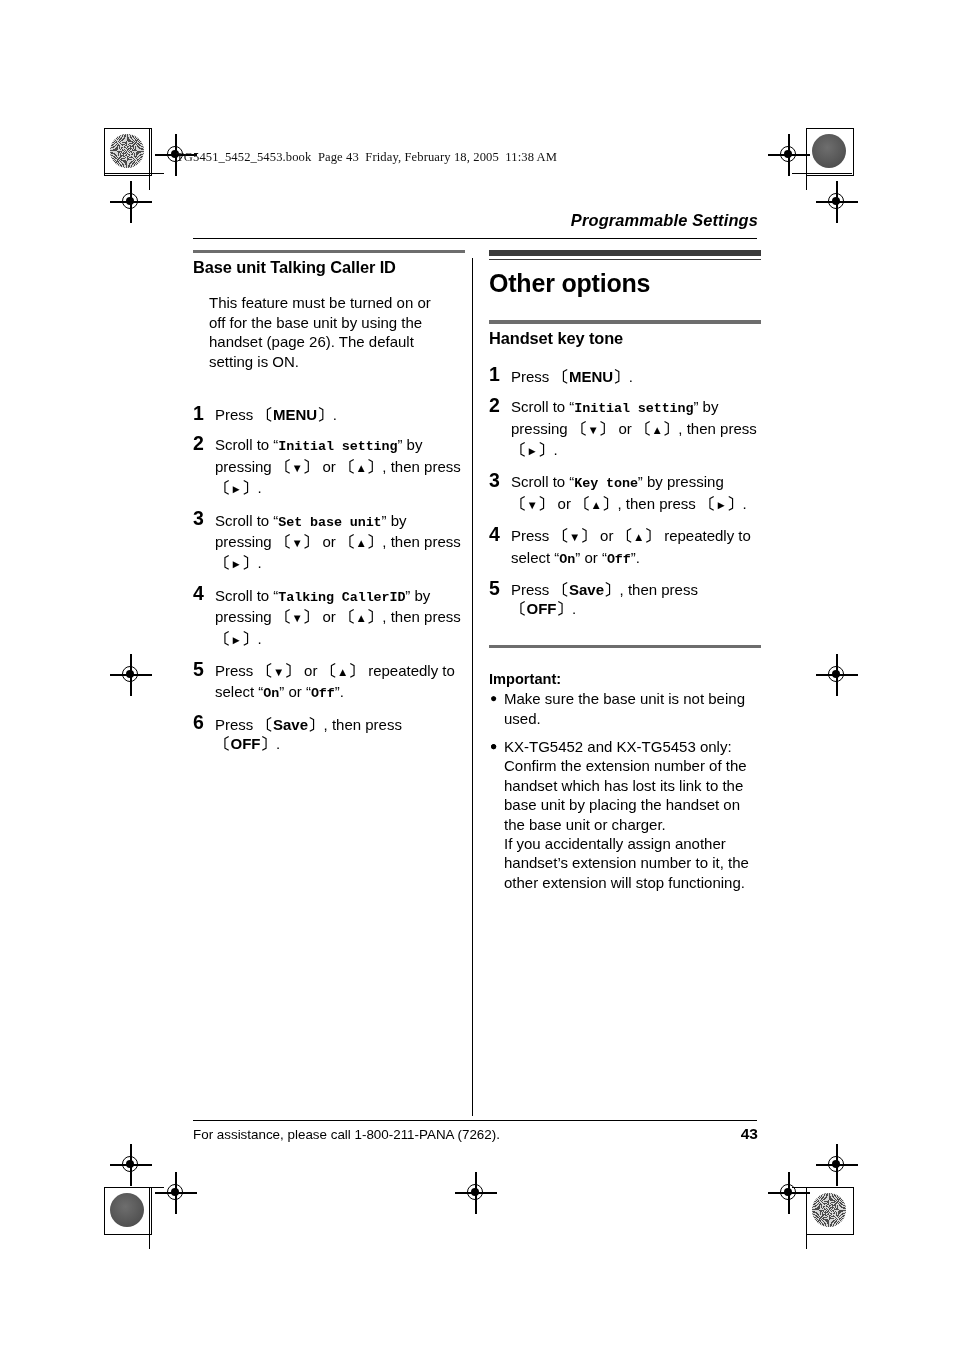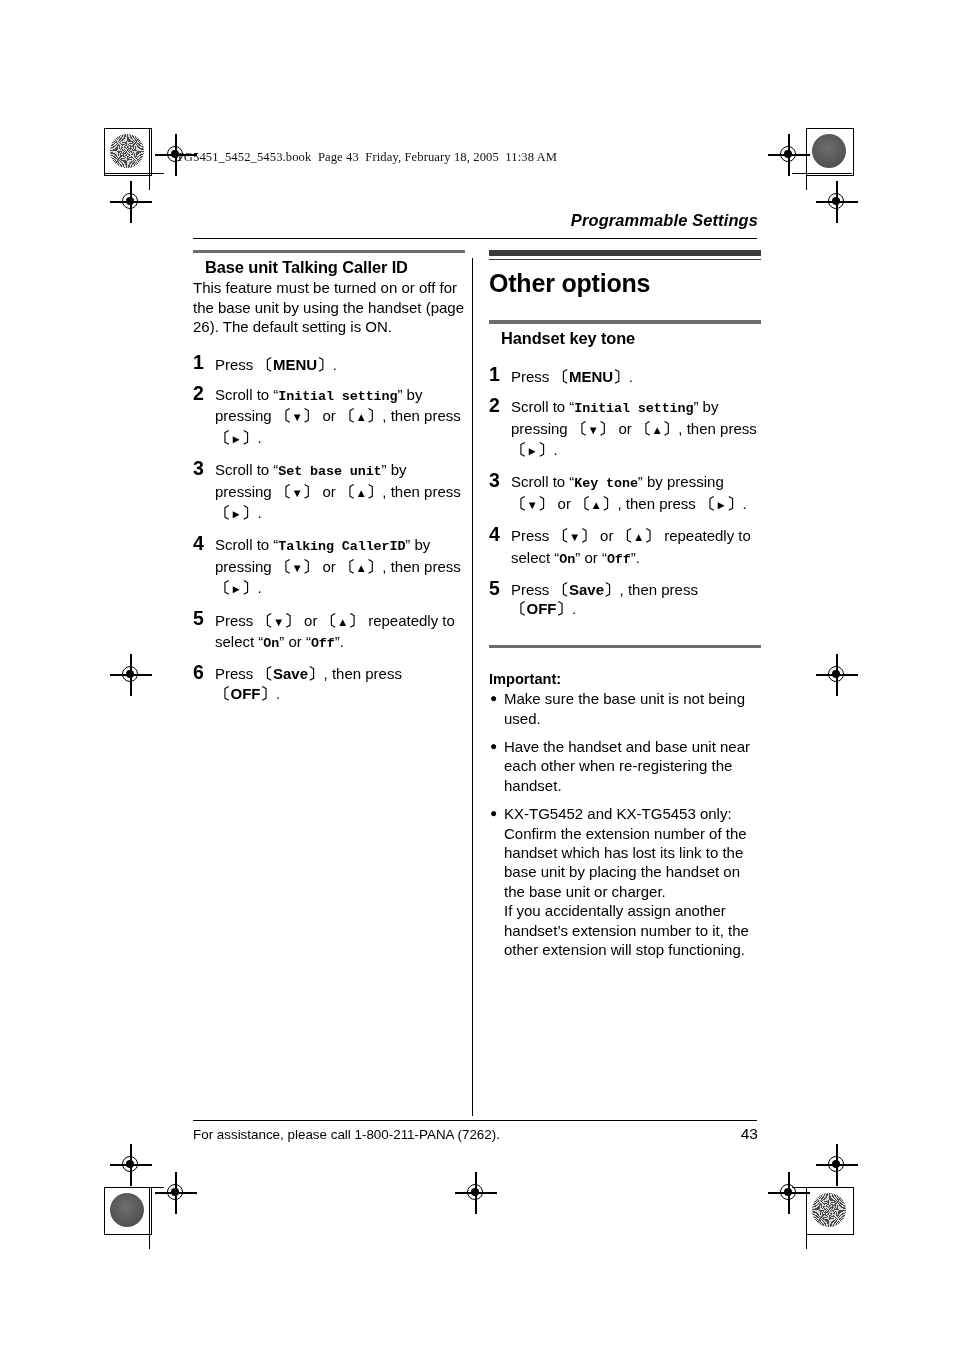--- a/index.html
+++ b/index.html
@@ -143,21 +143,21 @@
     left: 193px;
     top: 1127px;
     width: 564px;
     font-size: 13.4px;
   }
   .page-num {
     position: absolute;
     right: 196px;
     top: 1125px;
     font-size: 15.5px;
-    font-weight: normal;
+    font-weight: bold;
     margin-left: 47px;
   }
 
   
   .rule-gray {
     width: 100%;
     height: 3.4px;
     background: #6d6d6d;
     margin: 0 0 5px 0;
   }
@@ -176,27 +176,27 @@
 
   h2.section-title {
     font-size: 25px;
     font-weight: bold;
     margin: 9px 0 0 0;
     letter-spacing: -0.2px;
   }
   h3.sub-title {
     font-size: 16.4px;
     font-weight: bold;
-    margin: 0 0 1px 12px;
+    margin: 0 0 1px 0;
     letter-spacing: -0.1px;
   }
   p.para {
     font-size: 15px;
     line-height: 19.4px;
-    margin: 0;
+    margin: 16px;
   }
   .spacer-18 { height: 18px; }
   .spacer-22 { height: 22px; }
   .spacer-26 { height: 26px; }
 
   ol.steps {
     list-style: none;
     margin: 0;
     padding: 0;
   }
@@ -396,21 +396,21 @@
 
     <div class="spacer-26"></div>
 
     <div class="rule-gray"></div>
 
     <div class="spacer-18"></div>
 
     <div class="important-label">Important:</div>
     <ul class="bullets" id="re-register-bullets">
         <li><span class="bul">●</span><span>Make sure the base unit is not being used.</span></li>
-        <li><span class="bul">●</span><span>Have the handset and base unit near each other when re-registering the handset.</span></li>
+        <li><span class="bul">●</span></li>
         <li><span class="bul">●</span><span>KX-TG5452 and KX-TG5453 only: Confirm the extension number of the handset which has lost its link to the base unit by placing the handset on the base unit or charger.<br>If you accidentally assign another handset’s extension number to it, the other extension will stop functioning.</span></li>
       </ul>
   </div>
 
   <div class="foot-rule"></div>
   <div class="footer-text">For assistance, please call 1-800-211-PANA (7262).</div>
   <div class="page-num">43</div>
 </div>
 
 </body></html>

